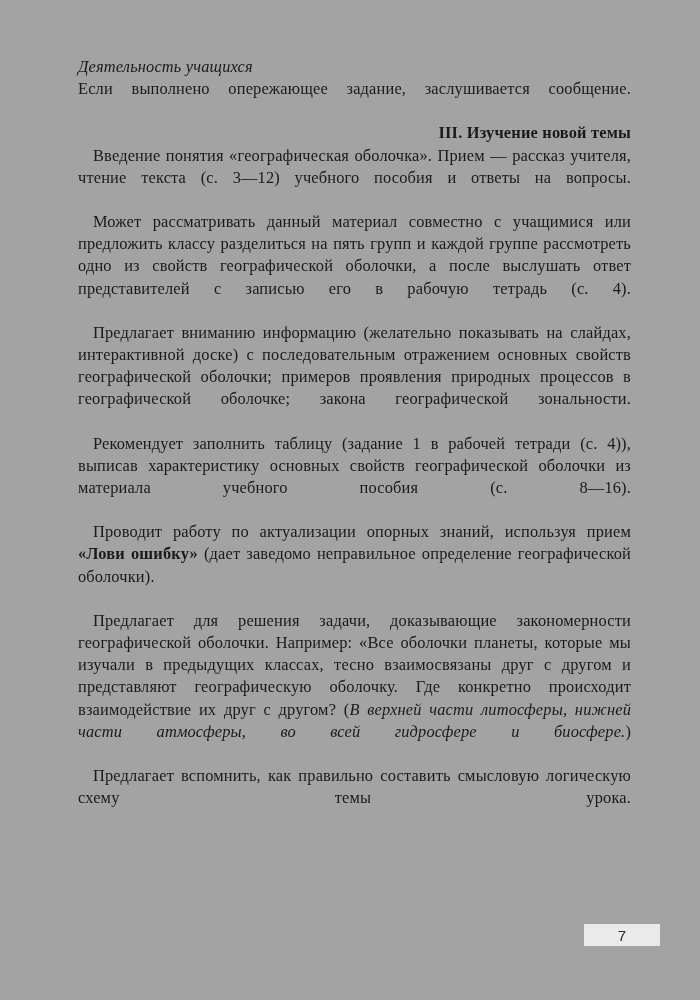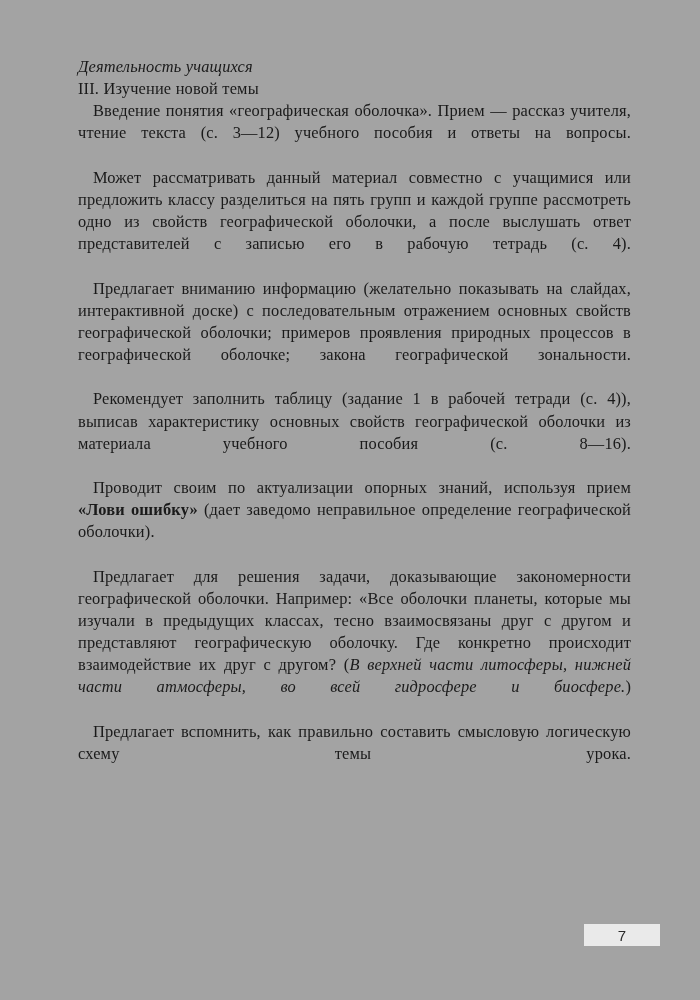--- a/index.html
+++ b/index.html
@@ -61,23 +61,23 @@
 
   
   p.sub-italic {
     font-style: italic;
     text-indent: 0;
     text-align: left;
   }
 
   
   p.heading-bold {
-    font-weight: normal;
+    font-weight: bold;
     text-indent: 0;
-    text-align: left;
+    text-align: right;
   }
 
   
   .gap-before-section {
     margin-top: 11px;
   }
 
   b.inline-bold { font-weight: bold; }
   i.inline-italic { font-style: italic; }
 
@@ -111,33 +111,34 @@
 </head>
 <body>
 
 <div class="page">
 
   <div class="text-block">
 
     <p class="sub-italic">Деятельность учащихся</p>
 
 
+    <p class="para flush">Если выполнено опережающее задание, заслушивается сообщение.</p>
 
     <p class="heading-bold gap-before-section">III. Изучение новой темы</p>
 
 
     <p class="para indent">Введение понятия «географическая оболочка». Прием — рассказ учителя, чтение текста (с. 3—12) учебного пособия и ответы на вопросы.</p>
 
     <p class="para indent">Может рассматривать данный материал совместно с учащимися или предложить классу разделиться на пять групп и каждой группе рассмотреть одно из свойств географической оболочки, а после выслушать ответ представителей с записью его в рабочую тетрадь (с. 4).</p>
 
     <p class="para indent">Предлагает вниманию информацию (желательно показывать на слайдах, интерактивной доске) с последовательным отражением основных свойств географической оболочки; примеров проявления природных процессов в географической оболочке; закона географической зональности.</p>
 
     <p class="para indent">Рекомендует заполнить таблицу (задание 1 в рабочей тетради (с. 4)), выписав характеристику основных свойств географической оболочки из материала учебного пособия (с. 8—16).</p>
 
-    <p class="para indent"><span>Проводит своим по актуализации опорных знаний, используя прием </span><b class="inline-bold">«Лови ошибку»</b><span> (дает заведомо неправильное определение географической оболочки).</span></p>
+    <p class="para indent"><span>Проводит работу по актуализации опорных знаний, используя прием </span><b class="inline-bold">«Лови ошибку»</b><span> (дает заведомо неправильное определение географической оболочки).</span></p>
 
     <p class="para indent"><span>Предлагает для решения задачи, доказывающие закономерности географической оболочки. Например: «Все оболочки планеты, которые мы изучали в предыдущих классах, тесно взаимосвязаны друг с другом и представляют географическую оболочку. Где конкретно происходит взаимодействие их друг с другом? (</span><i class="inline-italic">В верхней части литосферы, нижней части атмосферы, во всей гидросфере и биосфере.</i><span>)</span></p>
 
 
     <p class="para indent">Предлагает вспомнить, как правильно составить смысловую логическую схему темы урока.</p>
 
   </div>
 
   <div class="page-number-box">
     <span class="num">7</span>

